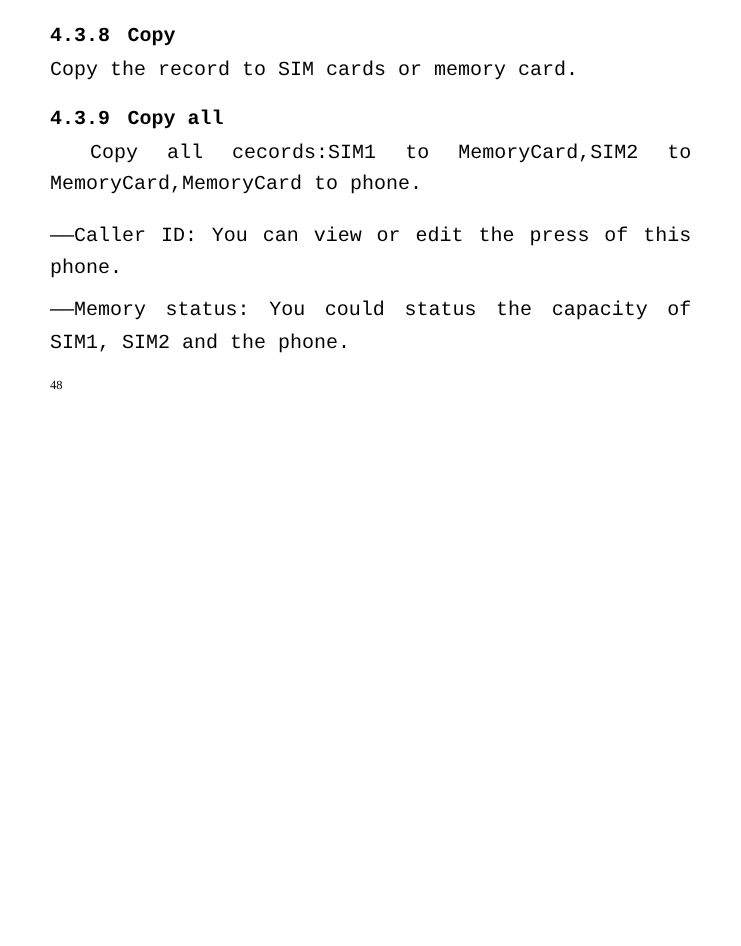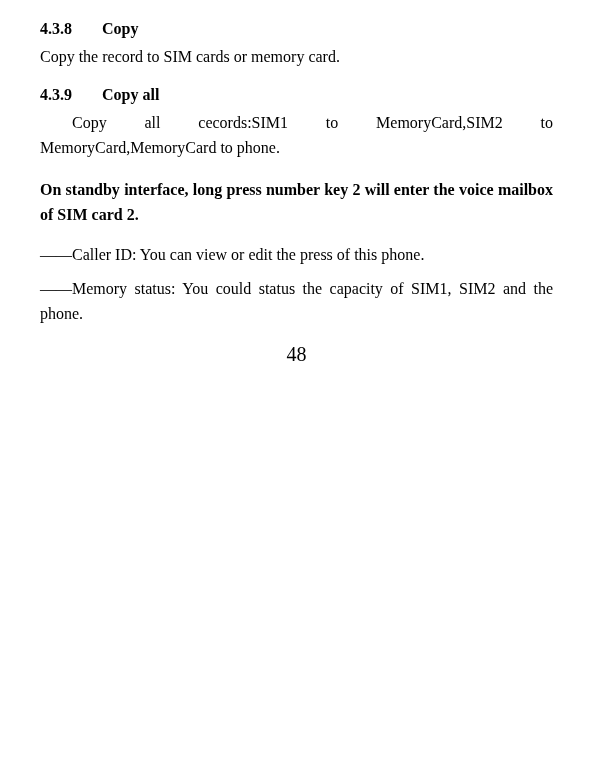--- a/index.html
+++ b/index.html
@@ -48,27 +48,28 @@
       font-weight: bold;
     }
 
     .em-dash-item {
       text-align: justify;
       line-height: 1.6;
       margin-bottom: 8px;
     }
 
     .page-number {
-      text-align: center;
+      text-align: left;
       margin-top: 10px;
-      font-size: 20px;
+      font-size: 10px;
     }
 
     .section-gap {
       margin-bottom: 16px;
+      font-family: Liberation Mono, monospace;
     }
   </style>
 </head>
 <body>
 
 <div class="section-gap">
   <div class="section-heading-row">
     <span class="section-number">4.3.8</span>
     <span class="section-label">Copy</span>
   </div>
@@ -82,21 +83,20 @@
   </div>
   <p class="paragraph indent">Copy all cecords:SIM1 to MemoryCard,SIM2 to MemoryCard,MemoryCard to phone.</p>
 </div>
 
 <div class="section-gap">
 
   <div style="margin-bottom: 8px;"></div>
 
 
 
-  <p class="paragraph bold-text">On standby interface, long press number key 2 will enter the voice mailbox of SIM card 2.</p>
 
   <p class="em-dash-item">——Caller ID: You can view or edit the press of this phone.</p>
 
   <p class="em-dash-item">——Memory status: You could status the capacity of SIM1, SIM2 and the phone.</p>
 
 </div>
 
 <div class="page-number">48</div>
 
 </body></html>

